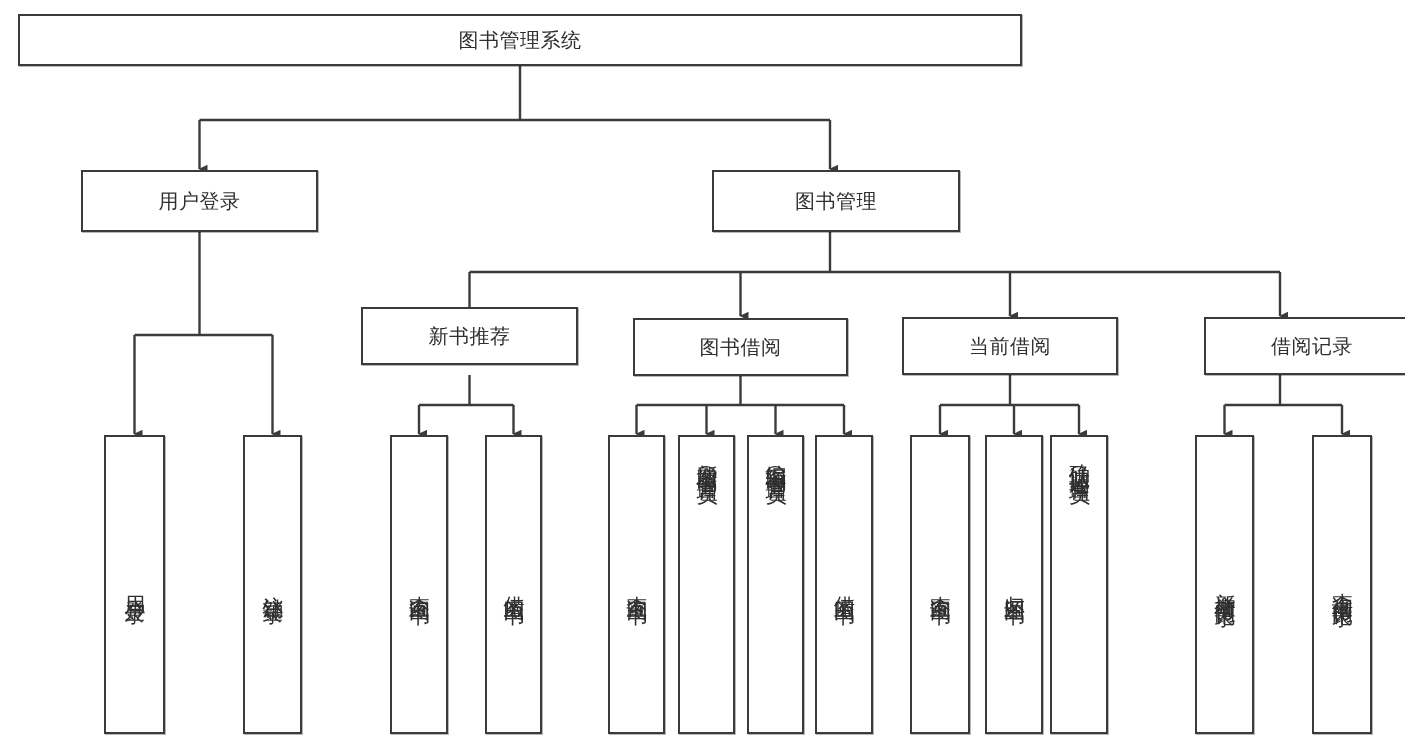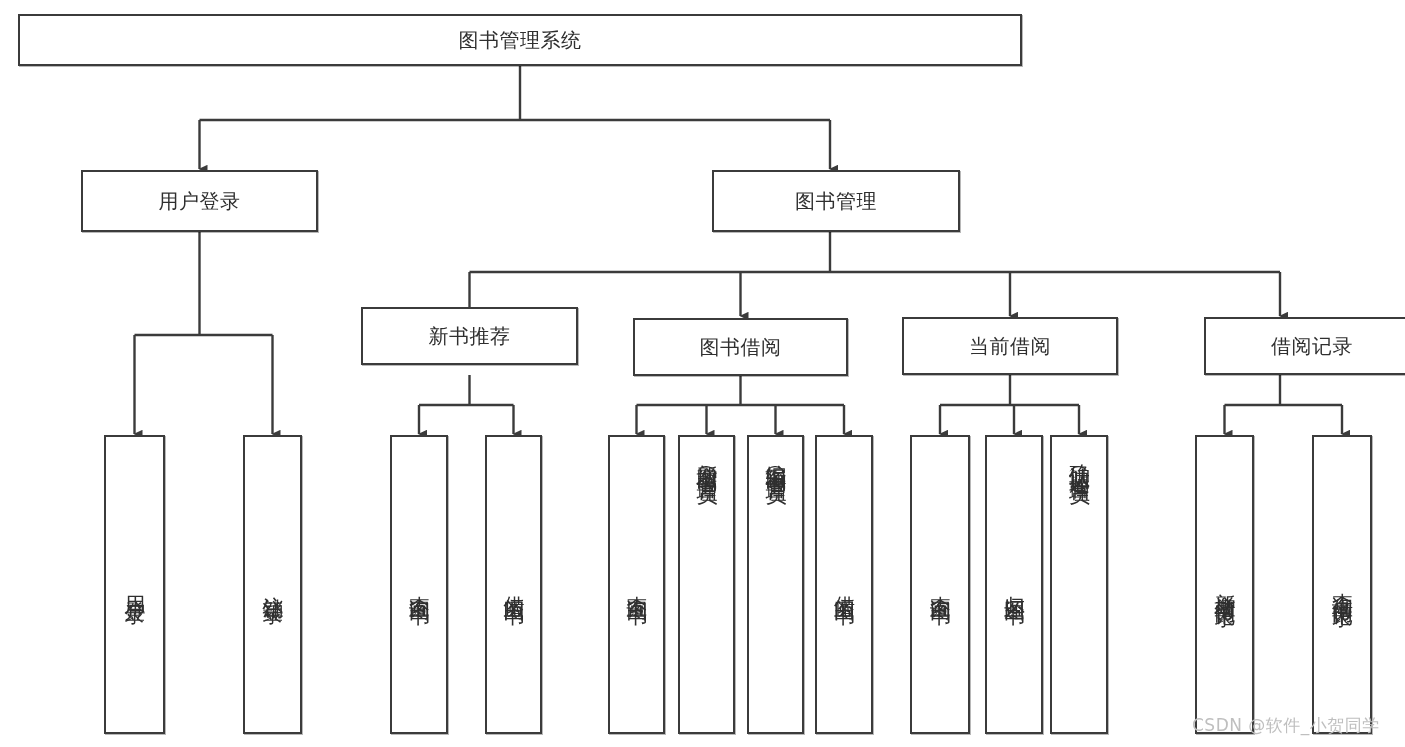--- a/index.html
+++ b/index.html
@@ -174,15 +174,14 @@
         <span class="node-label">确认归还（管理员）</span>
       </div>
       <div class="node-box vertical centered" style="left: 1195px; top: 435px; width: 59px; height: 299px;">
         <span class="node-label">新增借阅记录</span>
       </div>
       <div class="node-box vertical centered" style="left: 1312px; top: 435px; width: 60px; height: 299px;">
         <span class="node-label">查询借阅记录</span>
       </div>
     </div>
 
-  <div class="watermark" style="left: 1192px; top: 714px;">CSDN @软件_小贺同学</div>
 
 </div>
 
 </body></html>

